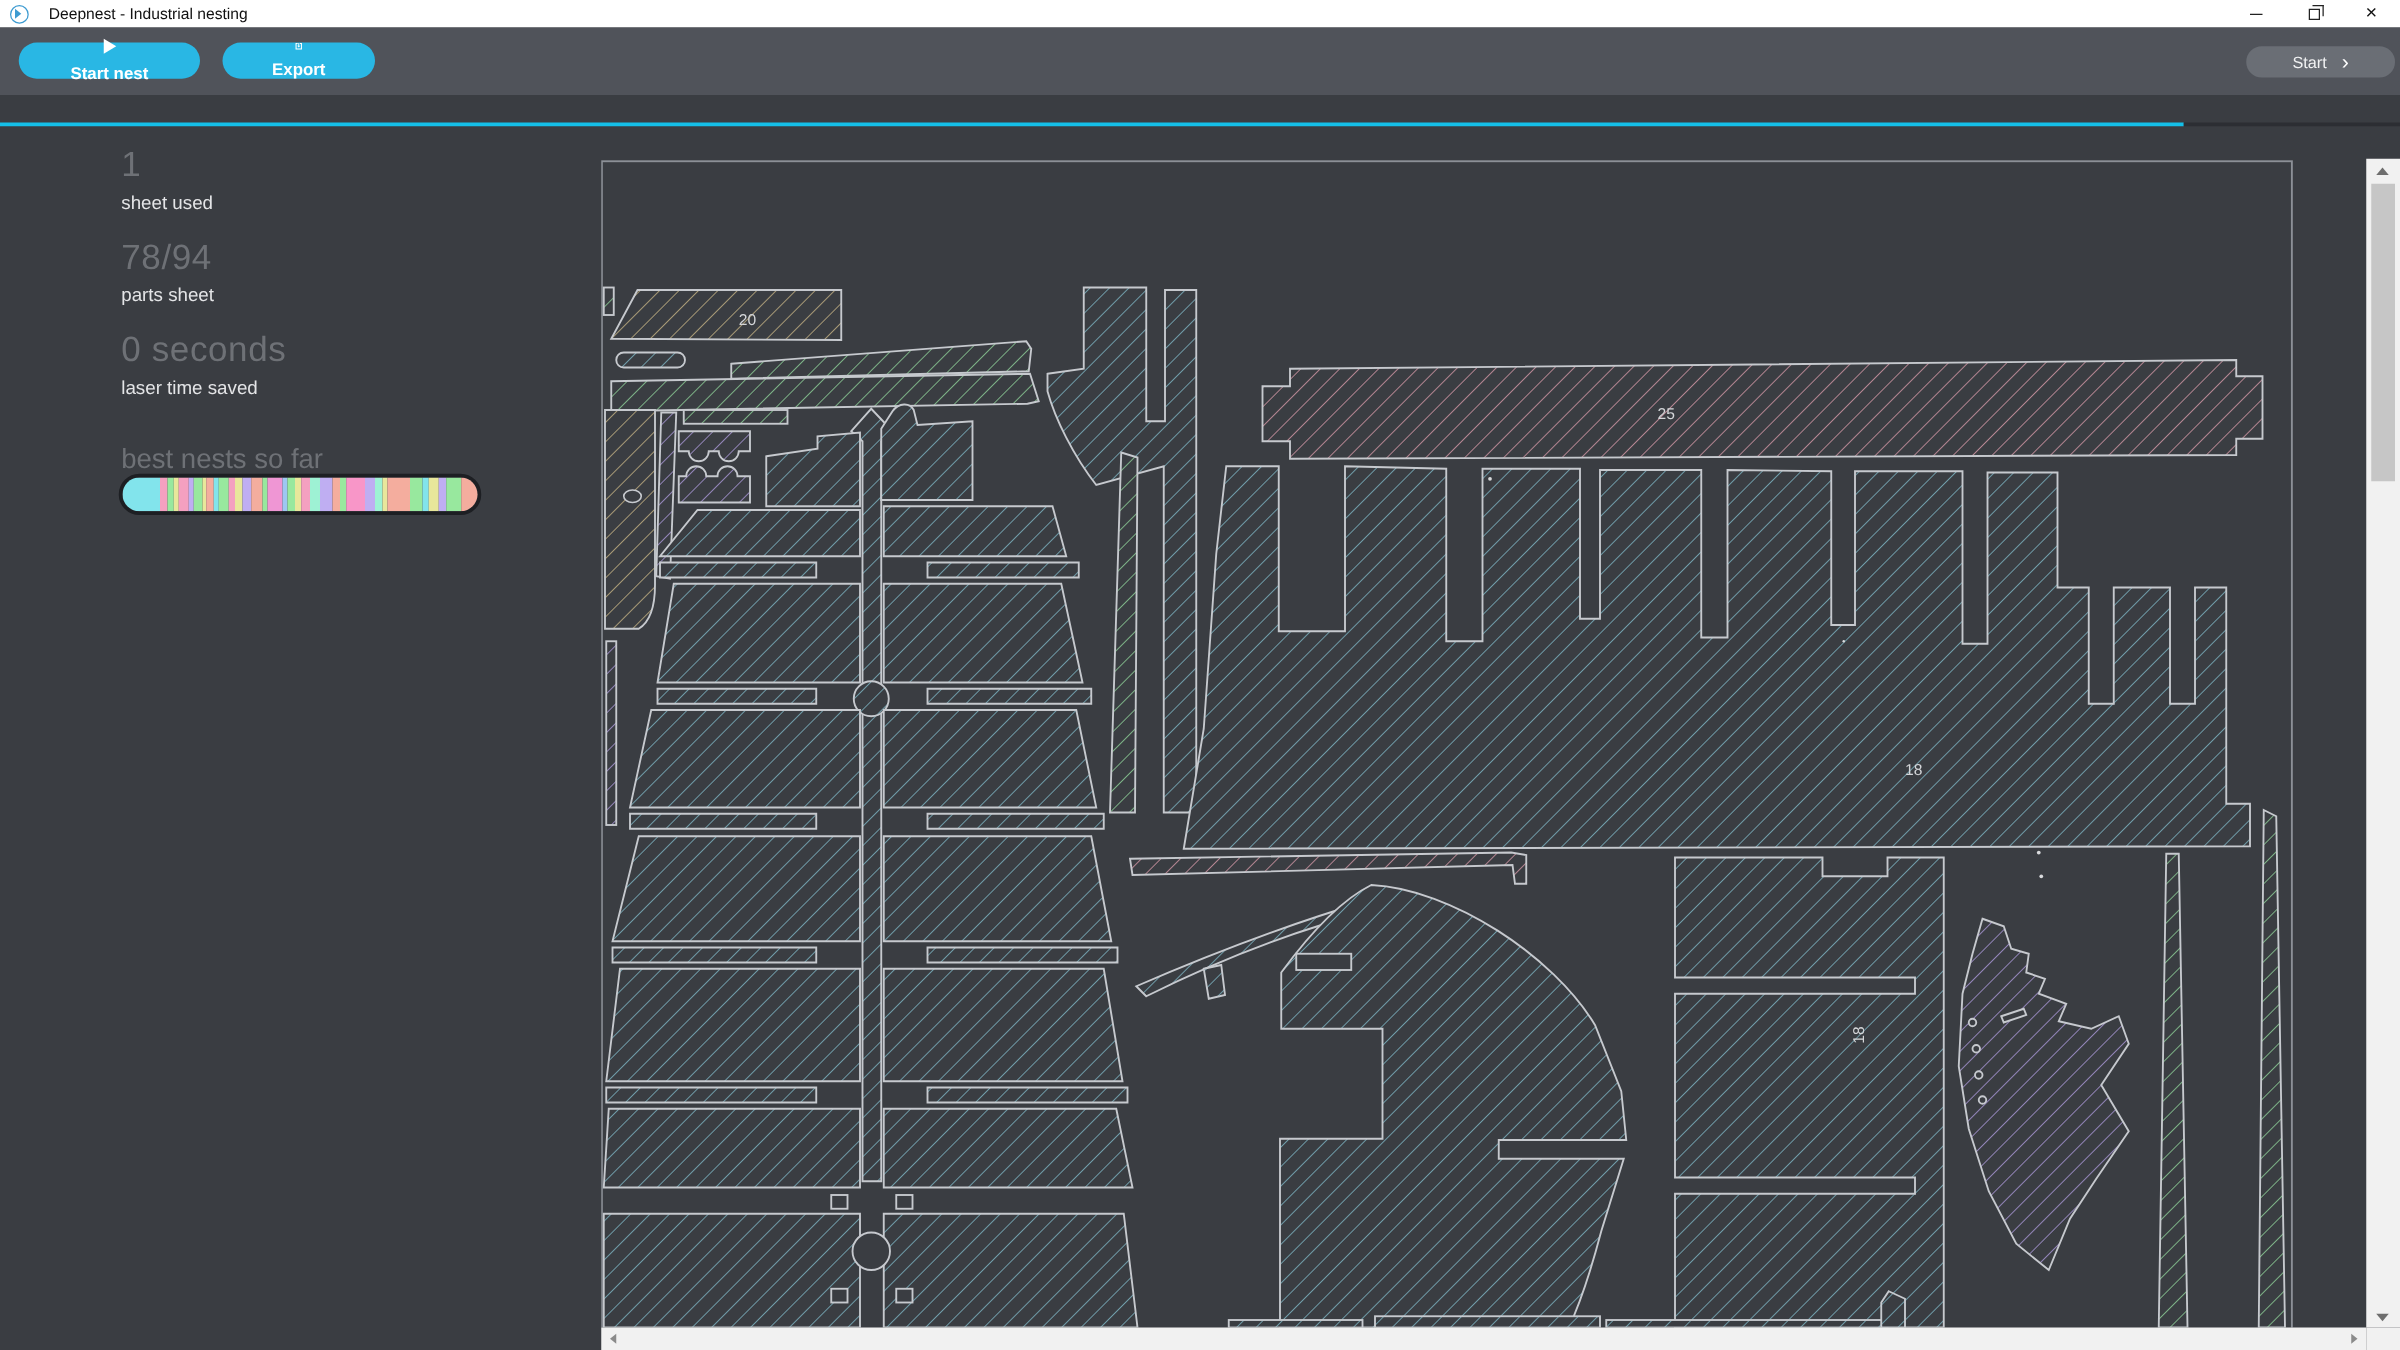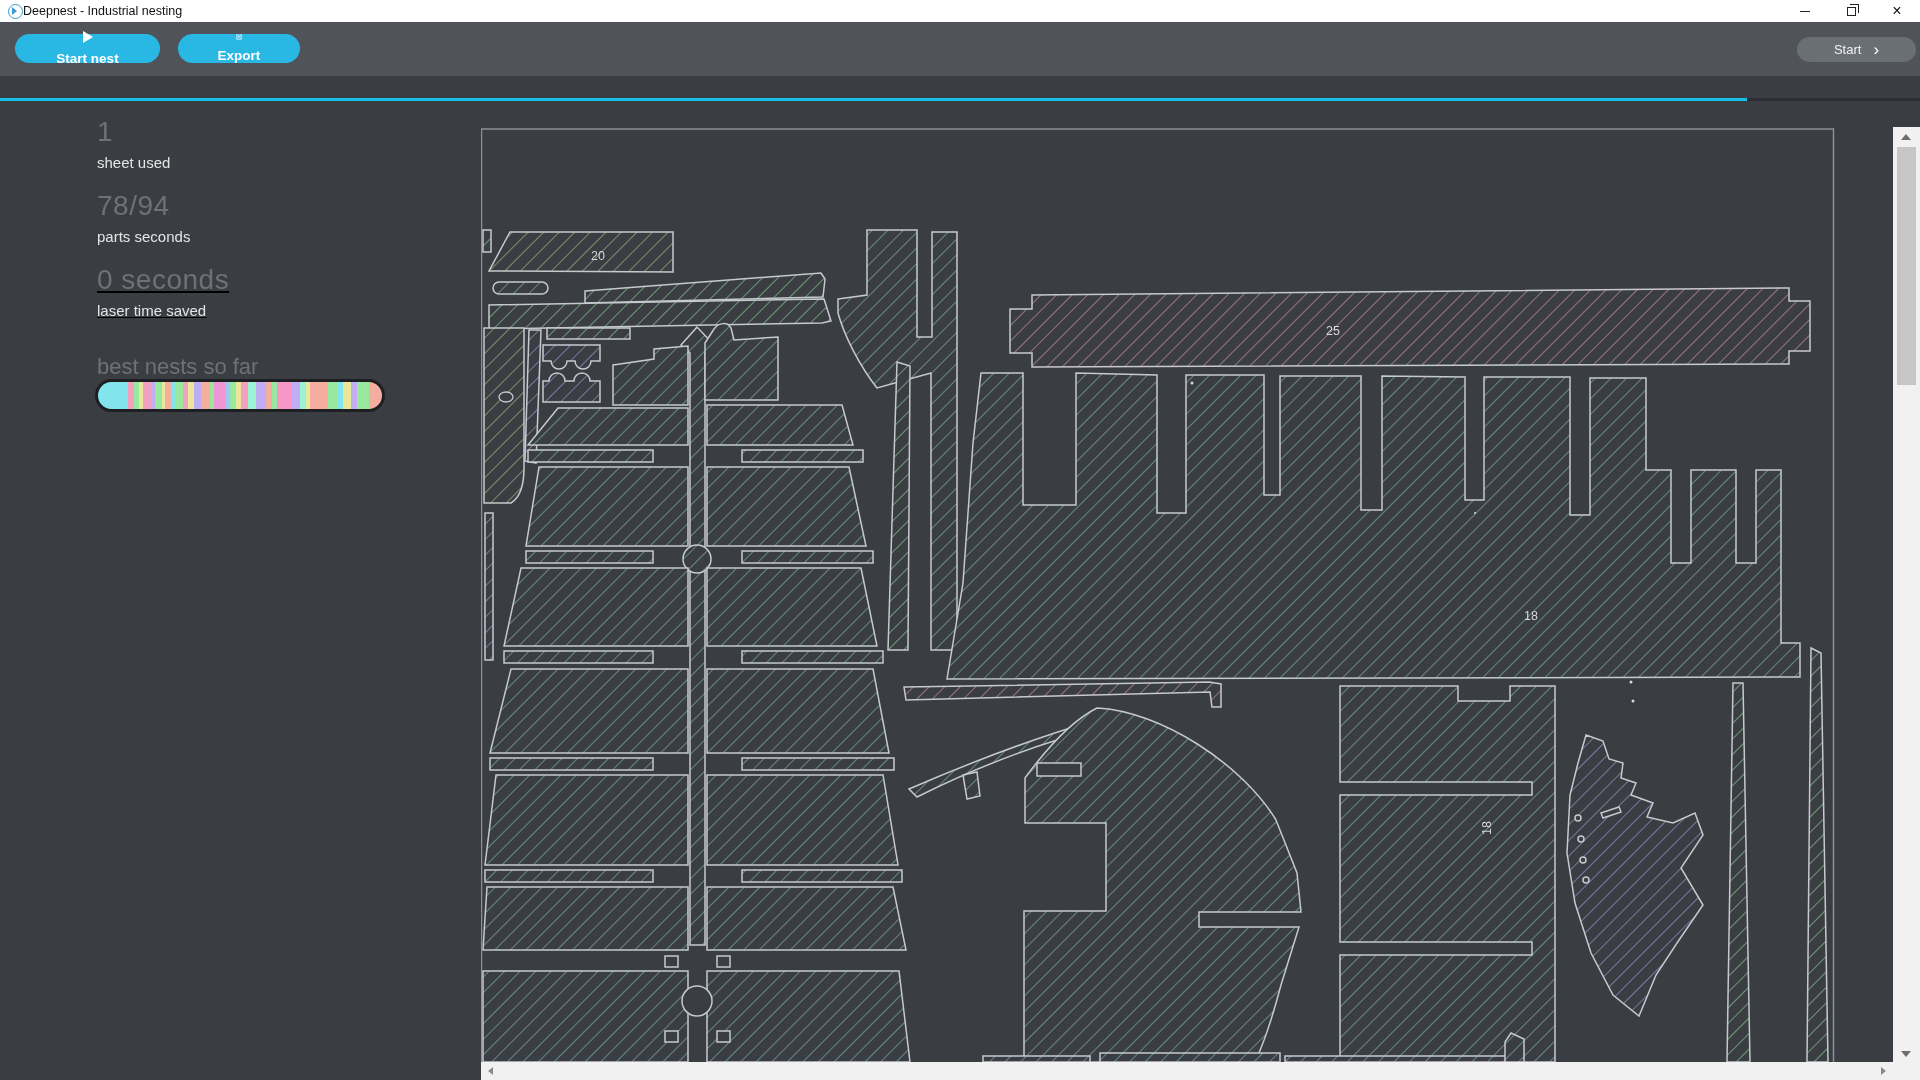--- a/index.html
+++ b/index.html
@@ -8,21 +8,21 @@
   #app { position:relative; width:1920px; height:1080px; }
 
   
   #titlebar { position:absolute; left:0; top:0; width:1920px; height:22px;
               background:#ffffff; display:flex; align-items:center; }
   #app-icon { width:15px; height:15px; border:1.5px solid #3d9bd1; border-radius:50%;
               margin-left:8px; position:relative; }
   #app-icon::after { content:""; position:absolute; left:3px; top:2px; width:0; height:0;
               border-left:5px solid #3d9bd1; border-top:4px solid transparent;
               border-bottom:4px solid transparent; }
-  #title-text { font-size:12.5px; color:#111; margin-left:0; }
+  #title-text { font-size:12.5px; color:#111; margin-left:16px; }
   #win-controls { position:absolute; right:0; top:0; height:22px; display:flex; }
   .win-btn { width:46px; height:22px; display:flex; align-items:center; justify-content:center; cursor:default; }
   #min-glyph { width:10px; height:0; border-top:1.4px solid #222; display:block; }
   #restore-glyph { width:9px; height:9px; border:1.2px solid #222; position:relative; background:#fff; }
   #restore-glyph::before { content:""; position:absolute; left:2px; top:-4px; width:8px; height:8px;
               border:1.2px solid #222; border-left:none; border-bottom:none; }
   #close-glyph { font-size:16px; color:#111; line-height:16px; }
 
   
   #toolbar { position:absolute; left:0; top:22px; width:1920px; height:54px; background:#50535a; }
@@ -39,21 +39,21 @@
               font-family:"Liberation Sans",sans-serif; display:flex; align-items:center;
               justify-content:center; gap:12px; cursor:pointer; }
   #btn-back .chev { font-size:17px; line-height:14px; color:#fff; }
   #toolbar-underline { position:absolute; left:0; top:76px; height:3px; width:1747px; background:#14bfe8; }
   #toolbar-underline-rest { position:absolute; left:1747px; top:76px; height:3px; width:173px; background:#2c2e33; }
 
   
   .stat { position:absolute; left:97px; }
   .stat .val { font-size:28px; font-weight:300; color:#6e7176; letter-spacing:0.5px; }
   .stat .lbl { font-size:15px; color:#e4e5e7; margin-top:6px; }
-  #stat-0 { top:116px; } #stat-1 { top:190px; } #stat-2 { top:264px;text-decoration:underline; }
+  #stat-0 { top:116px; } #stat-1 { top:190px; } #stat-2 { top:264px; }
   #best-heading { position:absolute; left:97px; top:338px; font-size:22px; font-weight:300; color:#6e7176;margin-top:16px; }
   #nest-bar { position:absolute; left:95px; top:379px; width:290px; height:33px;
               border:3px solid #1d1f23; border-radius:17px; overflow:hidden; display:flex; cursor:pointer; }
   #nest-bar .stripe { height:100%; flex:0 0 auto; }
 
   
   #nest-canvas { position:absolute; left:481px; top:123px; width:1412px; height:939px; }
 
   
   #vscroll { position:absolute; left:1893px; top:127px; width:27px; height:935px; background:#f1f1f1; }
@@ -109,21 +109,21 @@
     <div id="toolbar-underline"></div>
     <div id="toolbar-underline-rest"></div>
   </div>
 
   <div id="stat-0" class="stat">
     <div class="val">1</div>
     <div class="lbl">sheet used</div>
   </div>
   <div id="stat-1" class="stat">
     <div class="val">78/94</div>
-    <div class="lbl">parts seconds</div>
+    <div class="lbl">parts sheet</div>
   </div>
   <div id="stat-2" class="stat">
     <div class="val">0 seconds</div>
     <div class="lbl">laser time saved</div>
   </div>
   <div id="best-heading">best nests so far</div>
   <div id="nest-bar">
       <div class="stripe" style="background: rgb(130, 228, 236); flex-basis: 30px;"></div>
       <div class="stripe" style="background: rgb(244, 160, 192); flex-basis: 6px;"></div>
       <div class="stripe" style="background: rgb(152, 232, 158); flex-basis: 5px;"></div>

